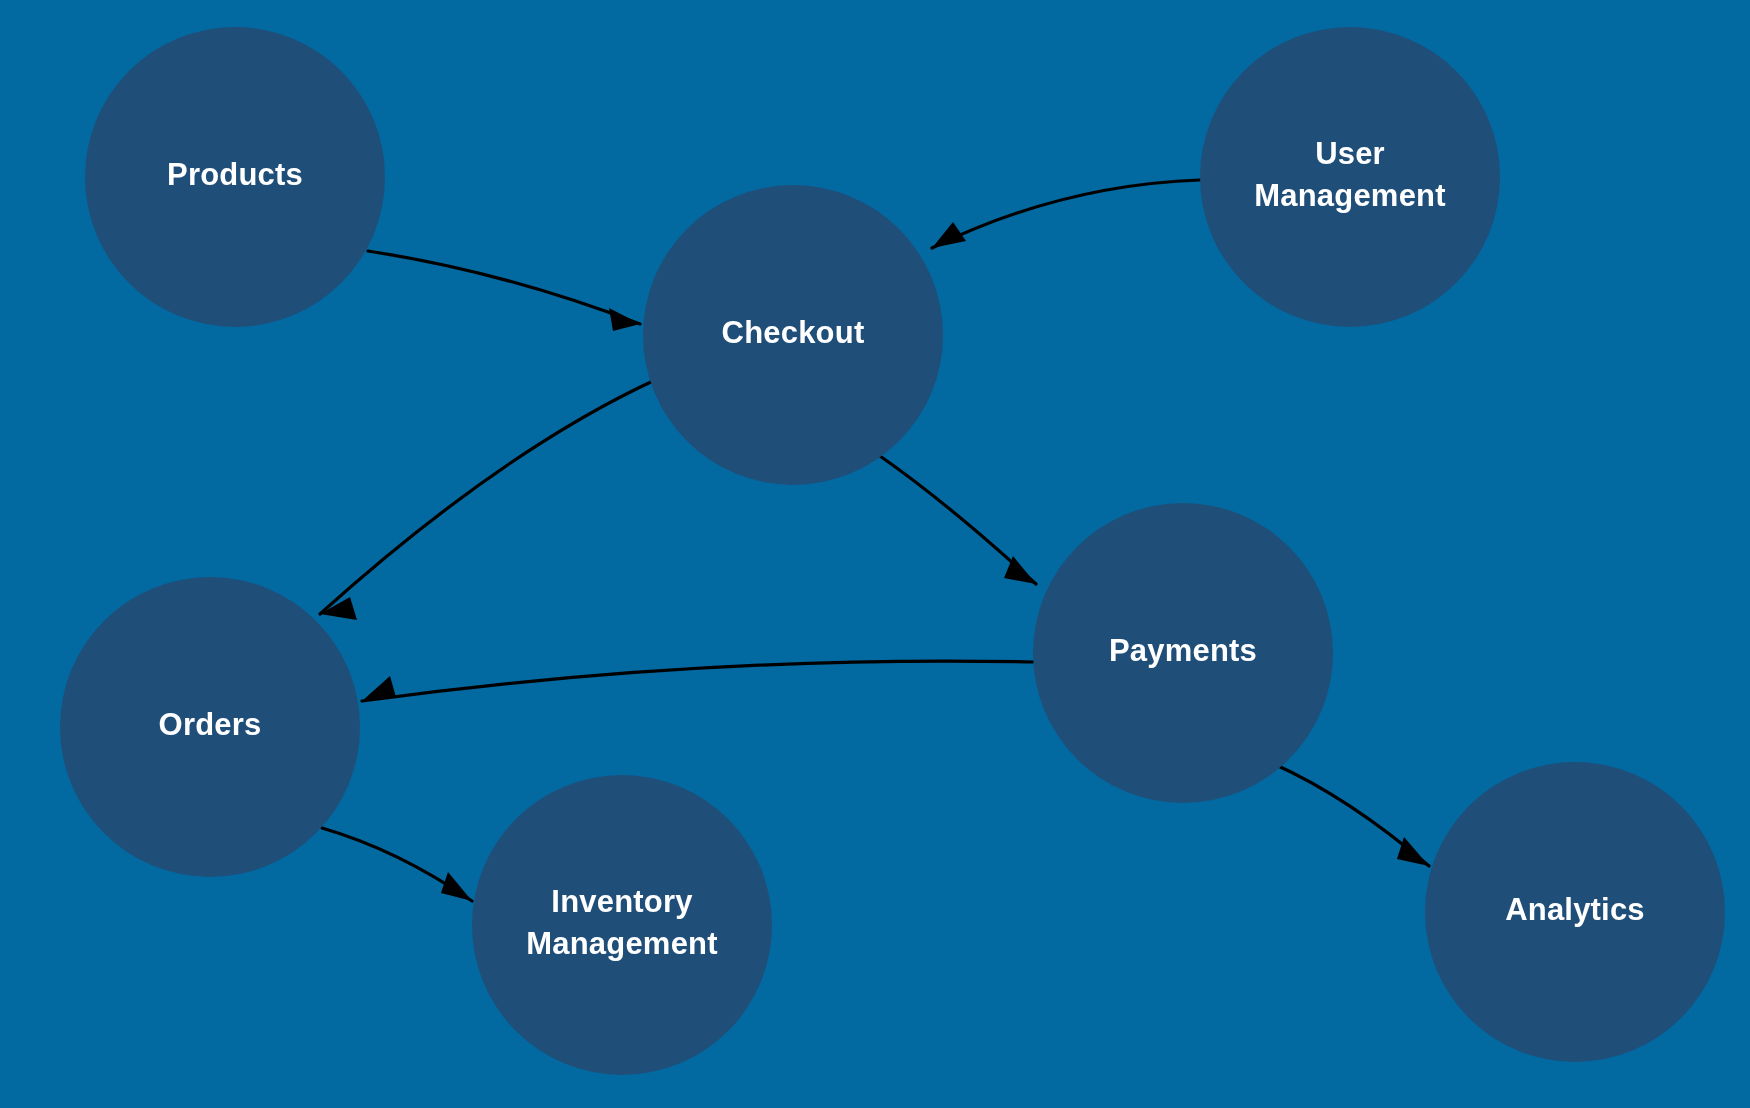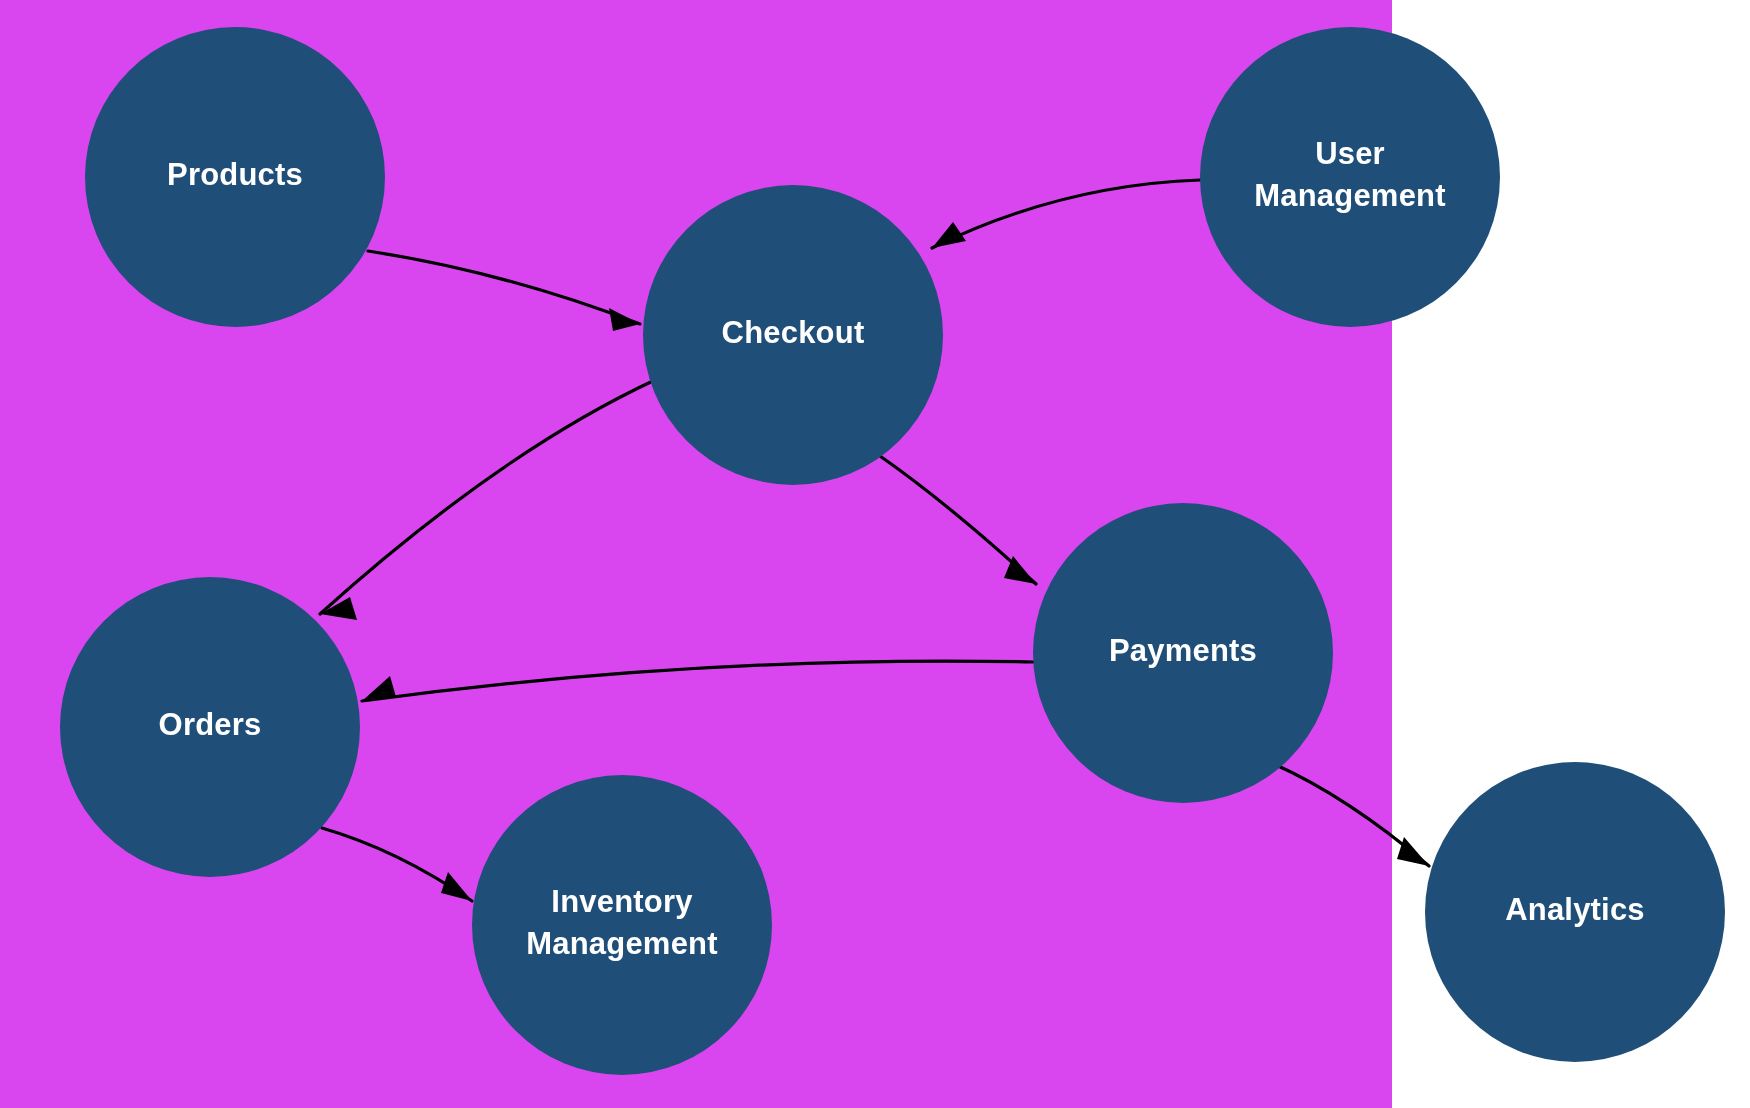--- a/index.html
+++ b/index.html
@@ -9,23 +9,23 @@
     background: #ffffff;
   }
   body {
     width: 1750px;
     height: 1108px;
     overflow: hidden;
     font-family: "Liberation Sans", "DejaVu Sans", sans-serif;
   }
   #graph-canvas {
     position: relative;
-    width: 1392px;
+    width: 1750px;
     height: 1108px;
-    background: #d946ef;
+    background: #0369a1;
   }
   svg#graph-svg {
     position: absolute;
     top: 0;
     left: 0;
     width: 1750px;
     height: 1108px;
     display: block;
   }
   .node-circle {

